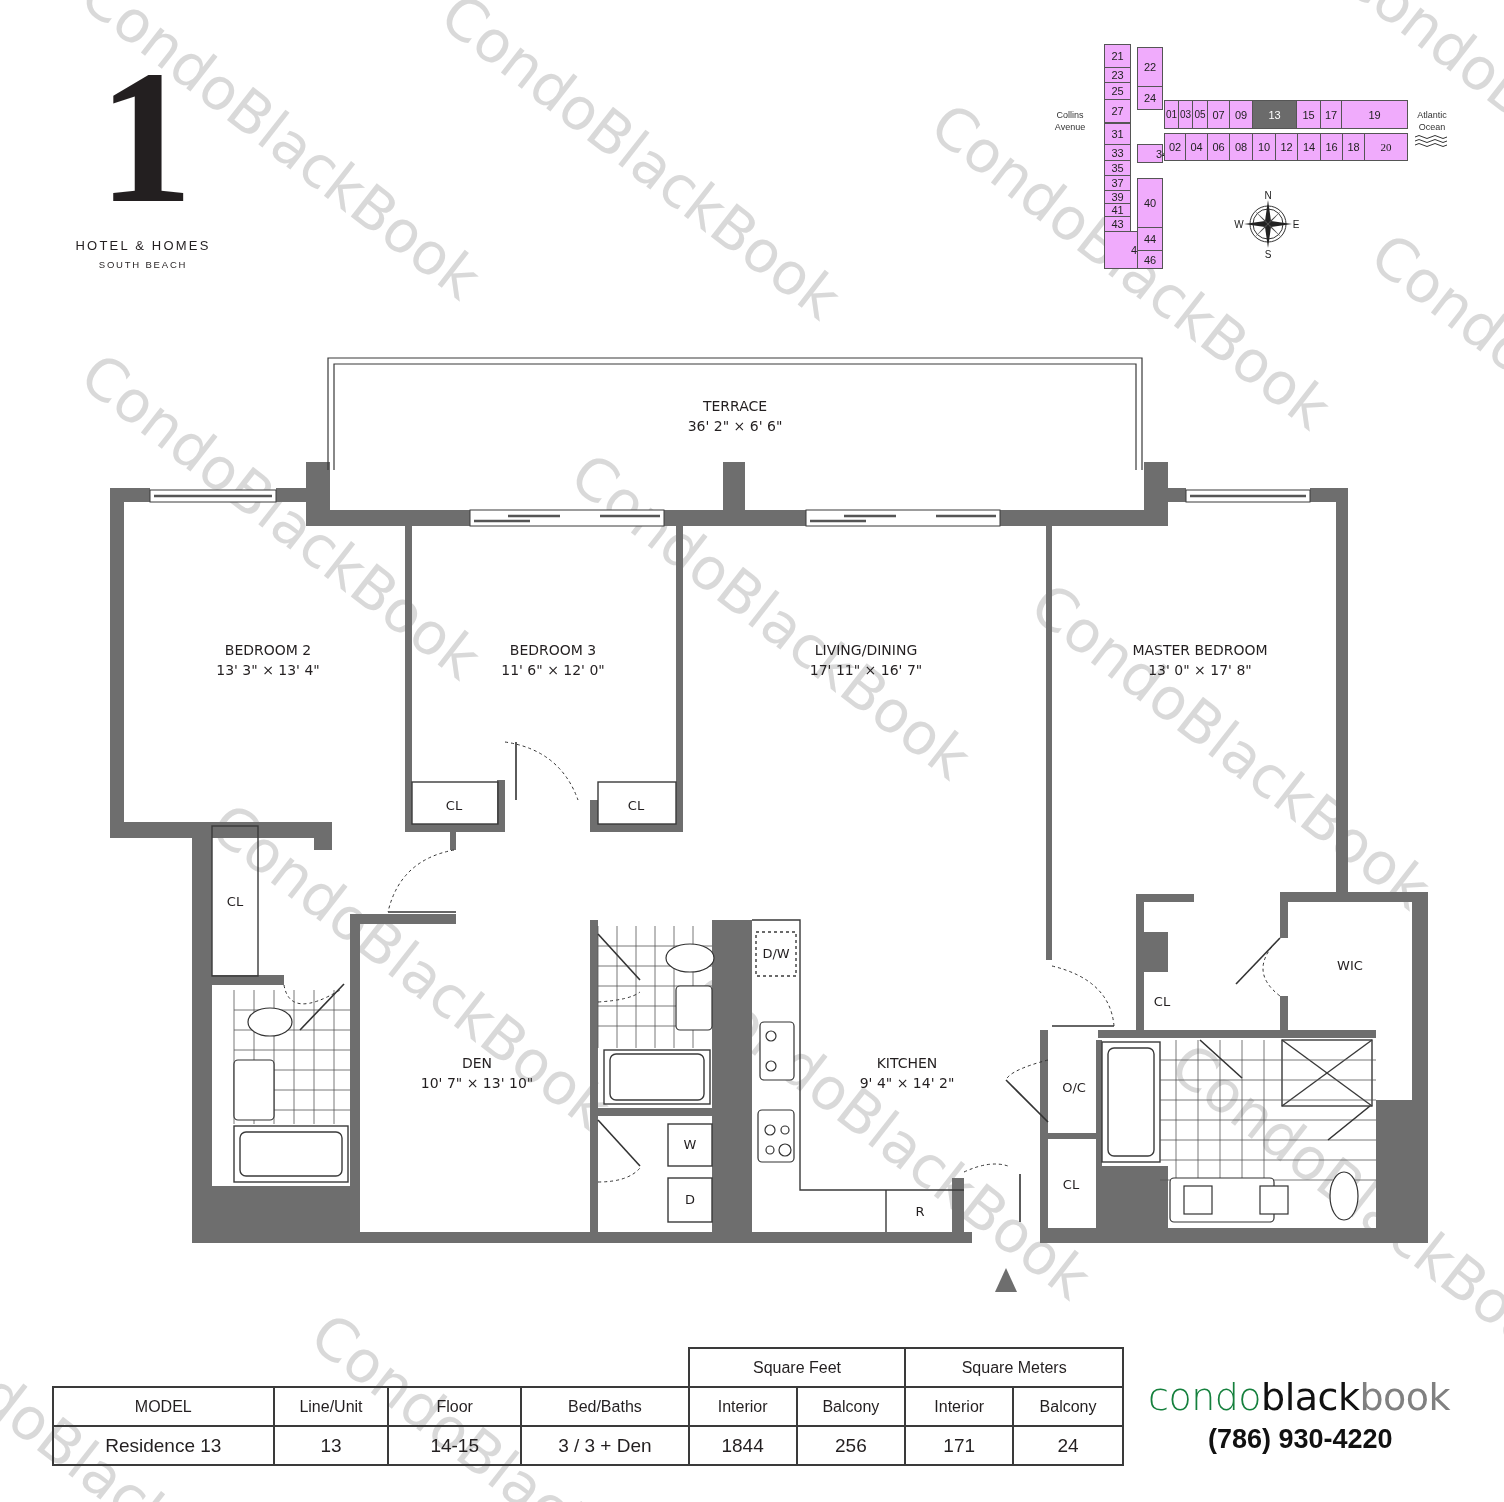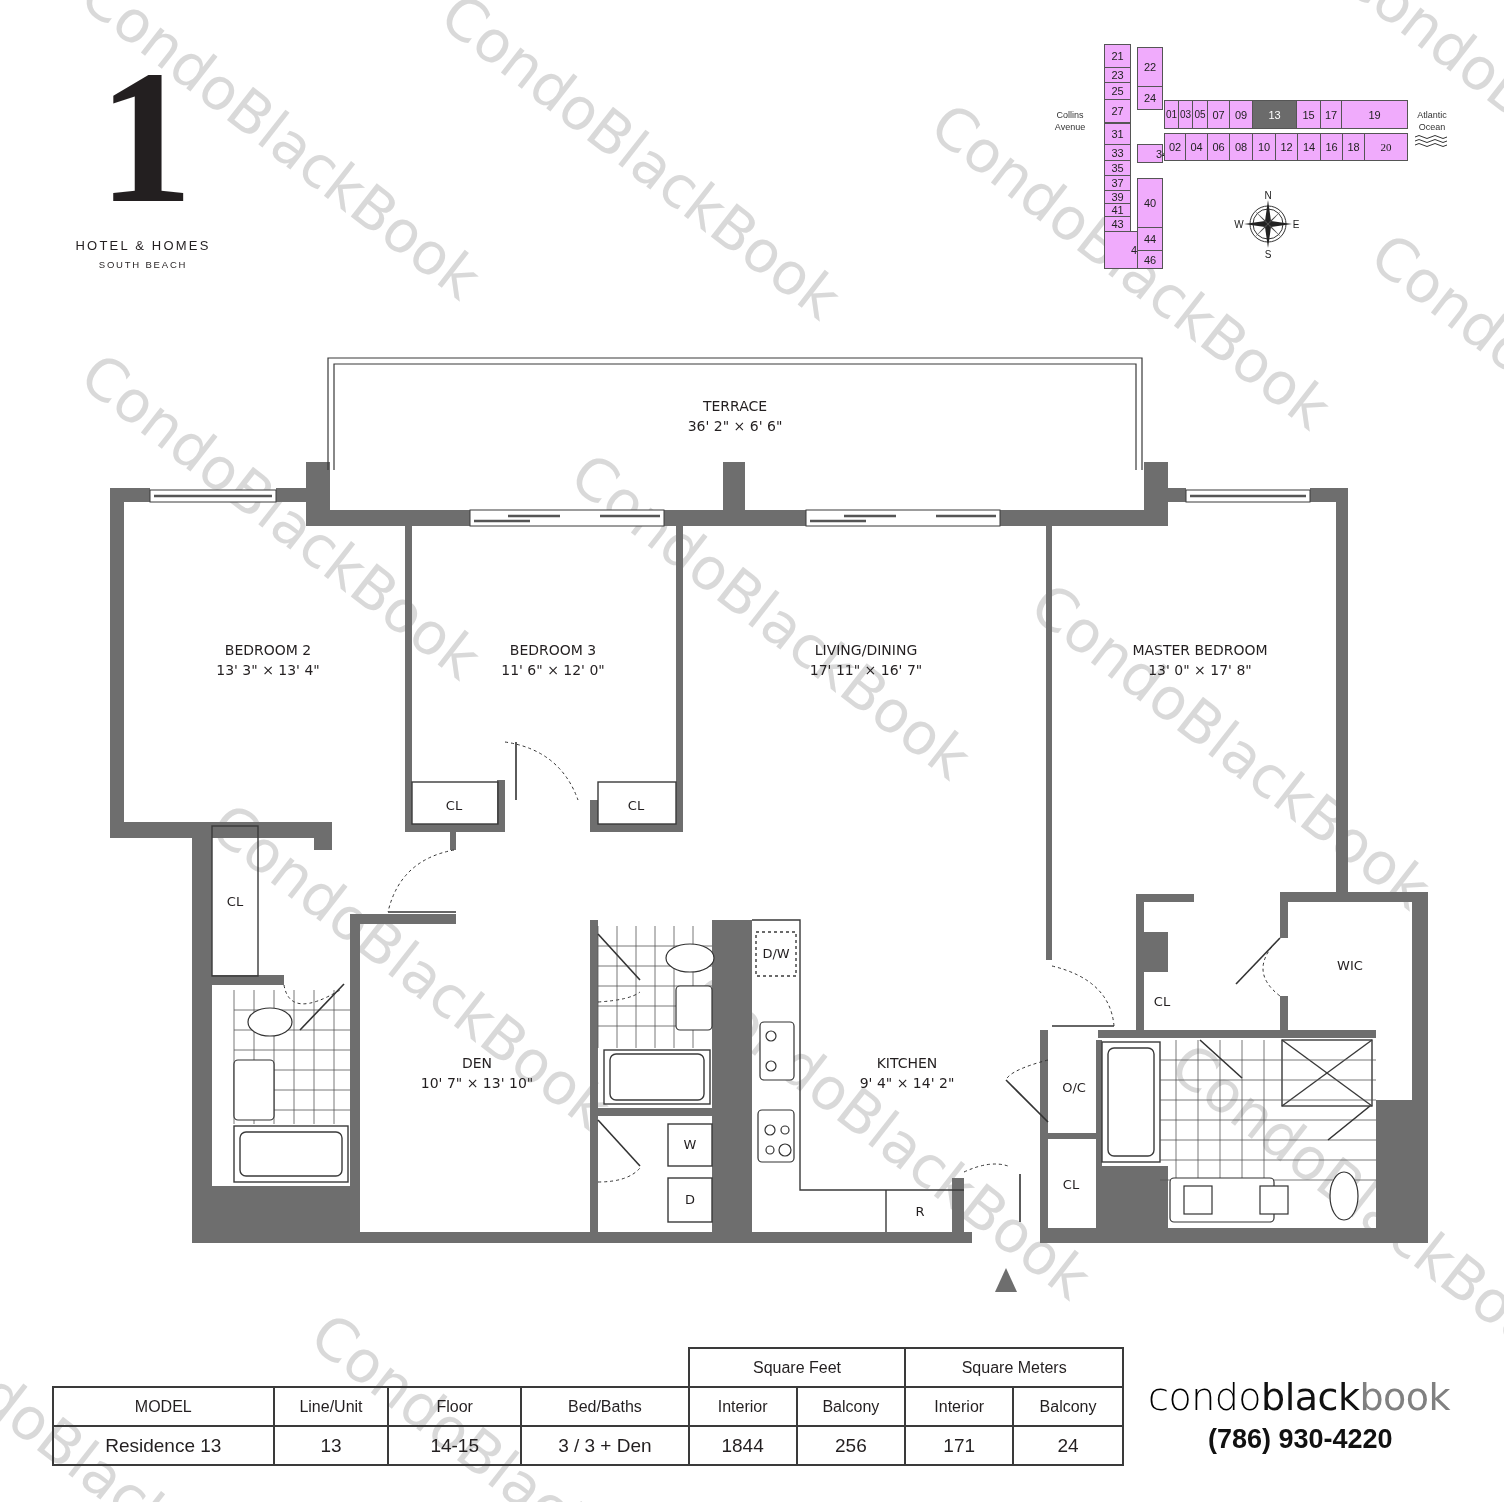--- a/index.html
+++ b/index.html
@@ -19,21 +19,21 @@
   .room-label { position:absolute; text-align:center; font-family:"DejaVu Sans", sans-serif; font-size:14px; line-height:20px; color:#231f20; transform:translateX(-50%); white-space:nowrap; }
   .room-label.small { font-size:13px; }
   
   .wm { position:absolute; font-family:"DejaVu Sans", sans-serif; font-size:58px; color:rgba(170,170,170,0.45); transform-origin:left top; transform:rotate(38deg); white-space:nowrap; pointer-events:none; }
   
   table.spec { position:absolute; border-collapse:collapse; font-family:"Liberation Sans", sans-serif; font-size:16px; color:#231f20; }
   table.spec td { border:2px solid #3a3a3a; text-align:center; height:37px; padding:0; }
   table.spec td.blank { border:none; }
   .val { font-size:19px; }
   .brand { left:1148px; top:1374px; font-family:"DejaVu Sans", sans-serif; font-size:38px; letter-spacing:-0.5px; line-height:46px; }
-  .brand .b1 { color:#000000; font-weight:300; }
+  .brand .b1 { color:#15803d; font-weight:300; }
   .brand .b2 { color:#111; }
   .brand .b3 { color:#808080; }
   .phone { left:1208px; top:1424px; font-family:"Liberation Sans", sans-serif; font-weight:bold; font-size:27px; color:#111; }
 </style>
 </head>
 <body>
 
 <div class="wm" style="left:110px;top:-40px;">CondoBlackBook</div>
 <div class="wm" style="left:470px;top:-20px;">CondoBlackBook</div>
 <div class="wm" style="left:960px;top:90px;">CondoBlackBook</div>

